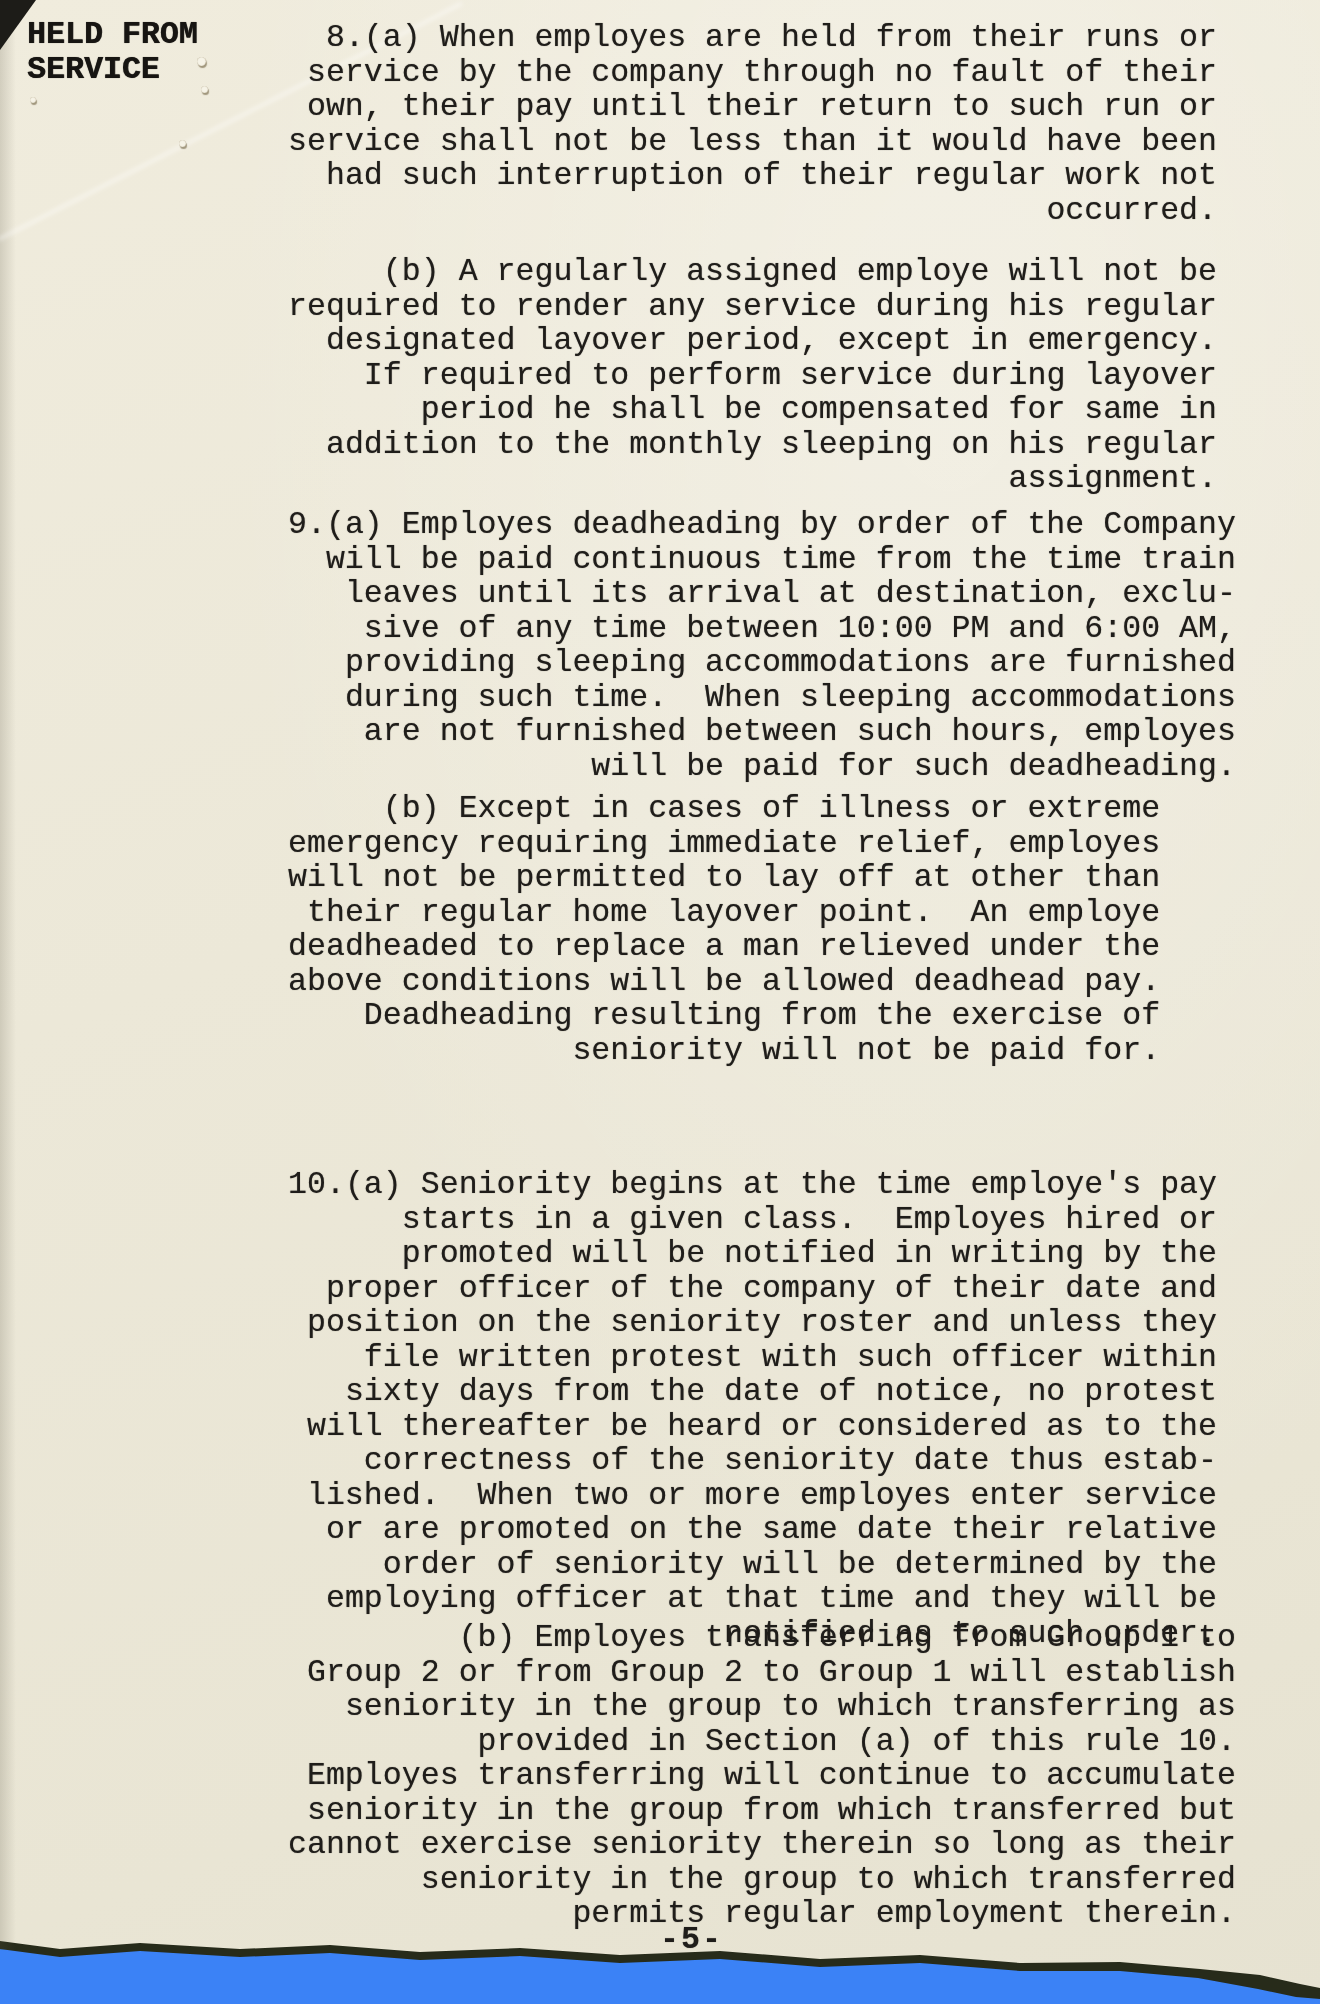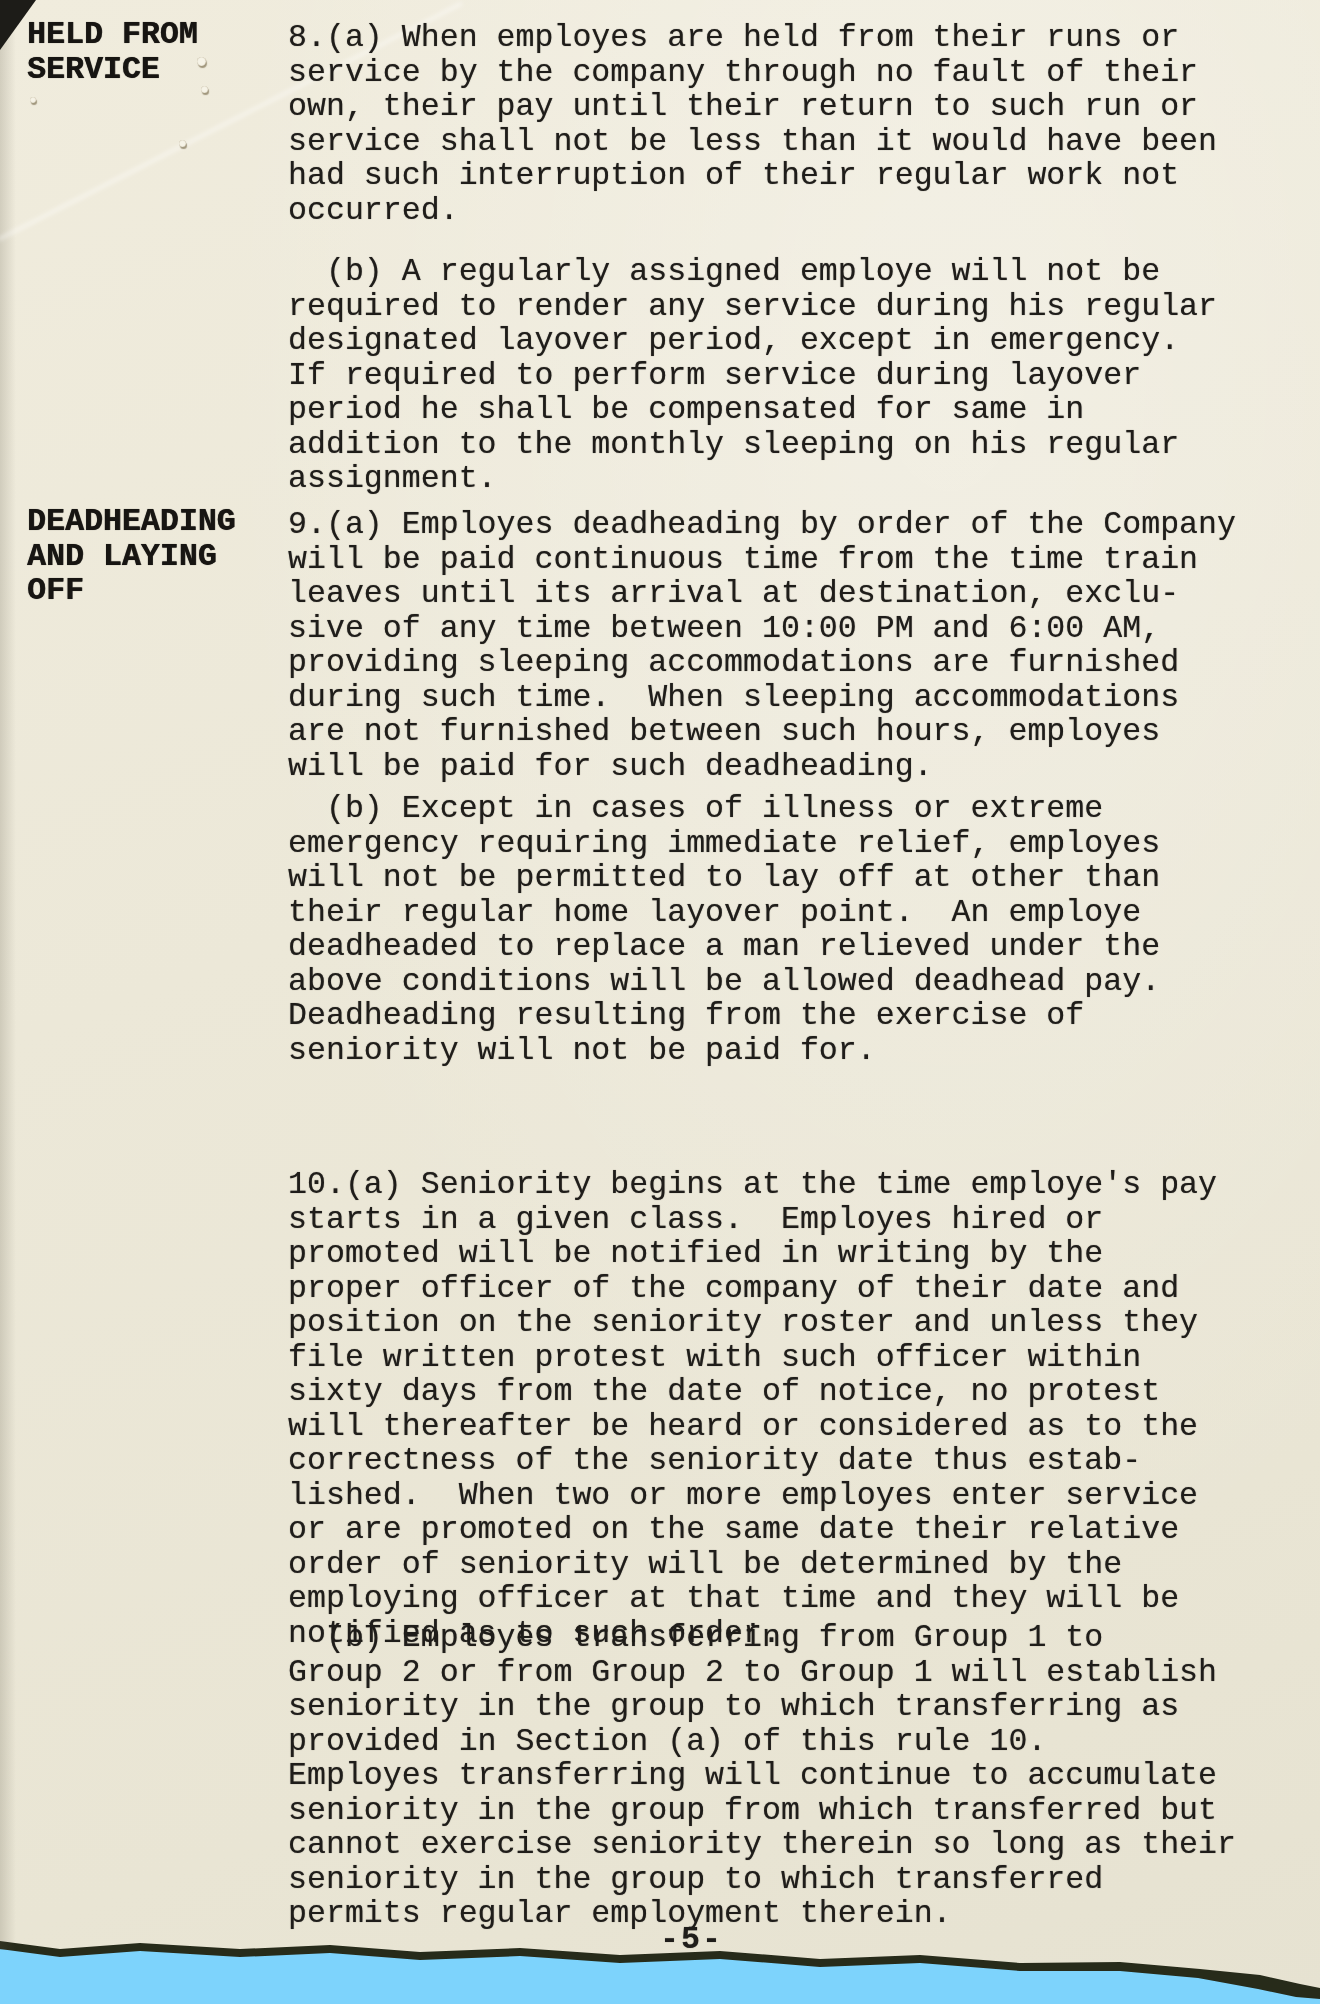--- a/index.html
+++ b/index.html
@@ -1,21 +1,21 @@
 <!DOCTYPE html>
 <html><head>
 <meta charset="utf-8">
 <style>
   html, body { margin: 0; padding: 0; background: #d8d4c4; }
   .page {
     position: relative;
     width: 1320px;
     height: 2004px;
     overflow: hidden;
-    background: #7dd3fc; 
+    background: #3b82f6; 
     font-family: "Liberation Mono", "DejaVu Sans Mono", monospace;
   }
   
   .tear-shadow {
     position: absolute; inset: 0;
     background: #272b1a;
     clip-path: polygon(
       0px 0px, 1320px 0px, 1320px 1999px, 1296px 1997px, 1258px 1989px,
       1198px 1978px, 1120px 1971px, 1020px 1971px, 920px 1963px, 820px 1967px,
       720px 1959px, 620px 1963px, 520px 1956px, 420px 1960px, 330px 1953px,
@@ -62,21 +62,21 @@
     font-size: 31.6px;
     line-height: 34.5px;
     text-shadow: 0 0 1px rgba(25,22,18,0.55);
   }
   .heading {
     left: 27px;
     font-weight: 700;
     color: #171512;
     text-shadow: 0.6px 0 0 rgba(20,18,15,0.8), 0 0 1px rgba(20,18,15,0.5);
   }
-  .para { left: 288px; }
+  .para { left: 288px; text-align: right; }
   .page-number { left: 660px; top: 1923px; font-weight: 700; letter-spacing: 2px; }
 </style>
 </head>
 <body>
 
 <div class="page">
   <div class="tear-shadow"></div>
   <div class="paper"></div>
   <div class="left-shadow"></div>
   <div class="corner-mark"></div>
@@ -95,23 +95,20 @@
 had such interruption of their regular work not
 occurred.</div>
   <div class="para" style="top:255px">  (b) A regularly assigned employe will not be
 required to render any service during his regular
 designated layover period, except in emergency.
 If required to perform service during layover
 period he shall be compensated for same in
 addition to the monthly sleeping on his regular
 assignment.</div>
 
-  <div class="heading" style="top:505px">DEADHEADING
-AND LAYING
-OFF</div>
   <div class="para" style="top:508px">9.(a) Employes deadheading by order of the Company
 will be paid continuous time from the time train
 leaves until its arrival at destination, exclu-
 sive of any time between 10:00 PM and 6:00 AM,
 providing sleeping accommodations are furnished
 during such time.  When sleeping accommodations
 are not furnished between such hours, employes
 will be paid for such deadheading.</div>
   <div class="para" style="top:792px">  (b) Except in cases of illness or extreme
 emergency requiring immediate relief, employes

